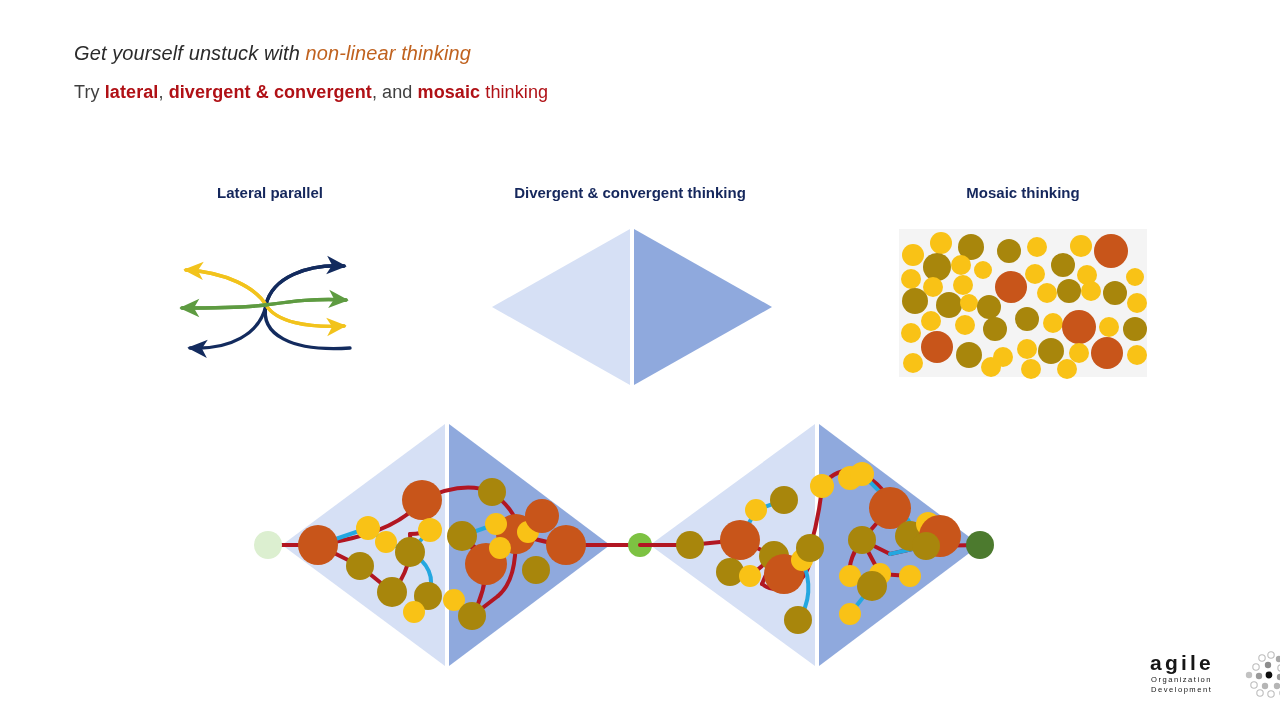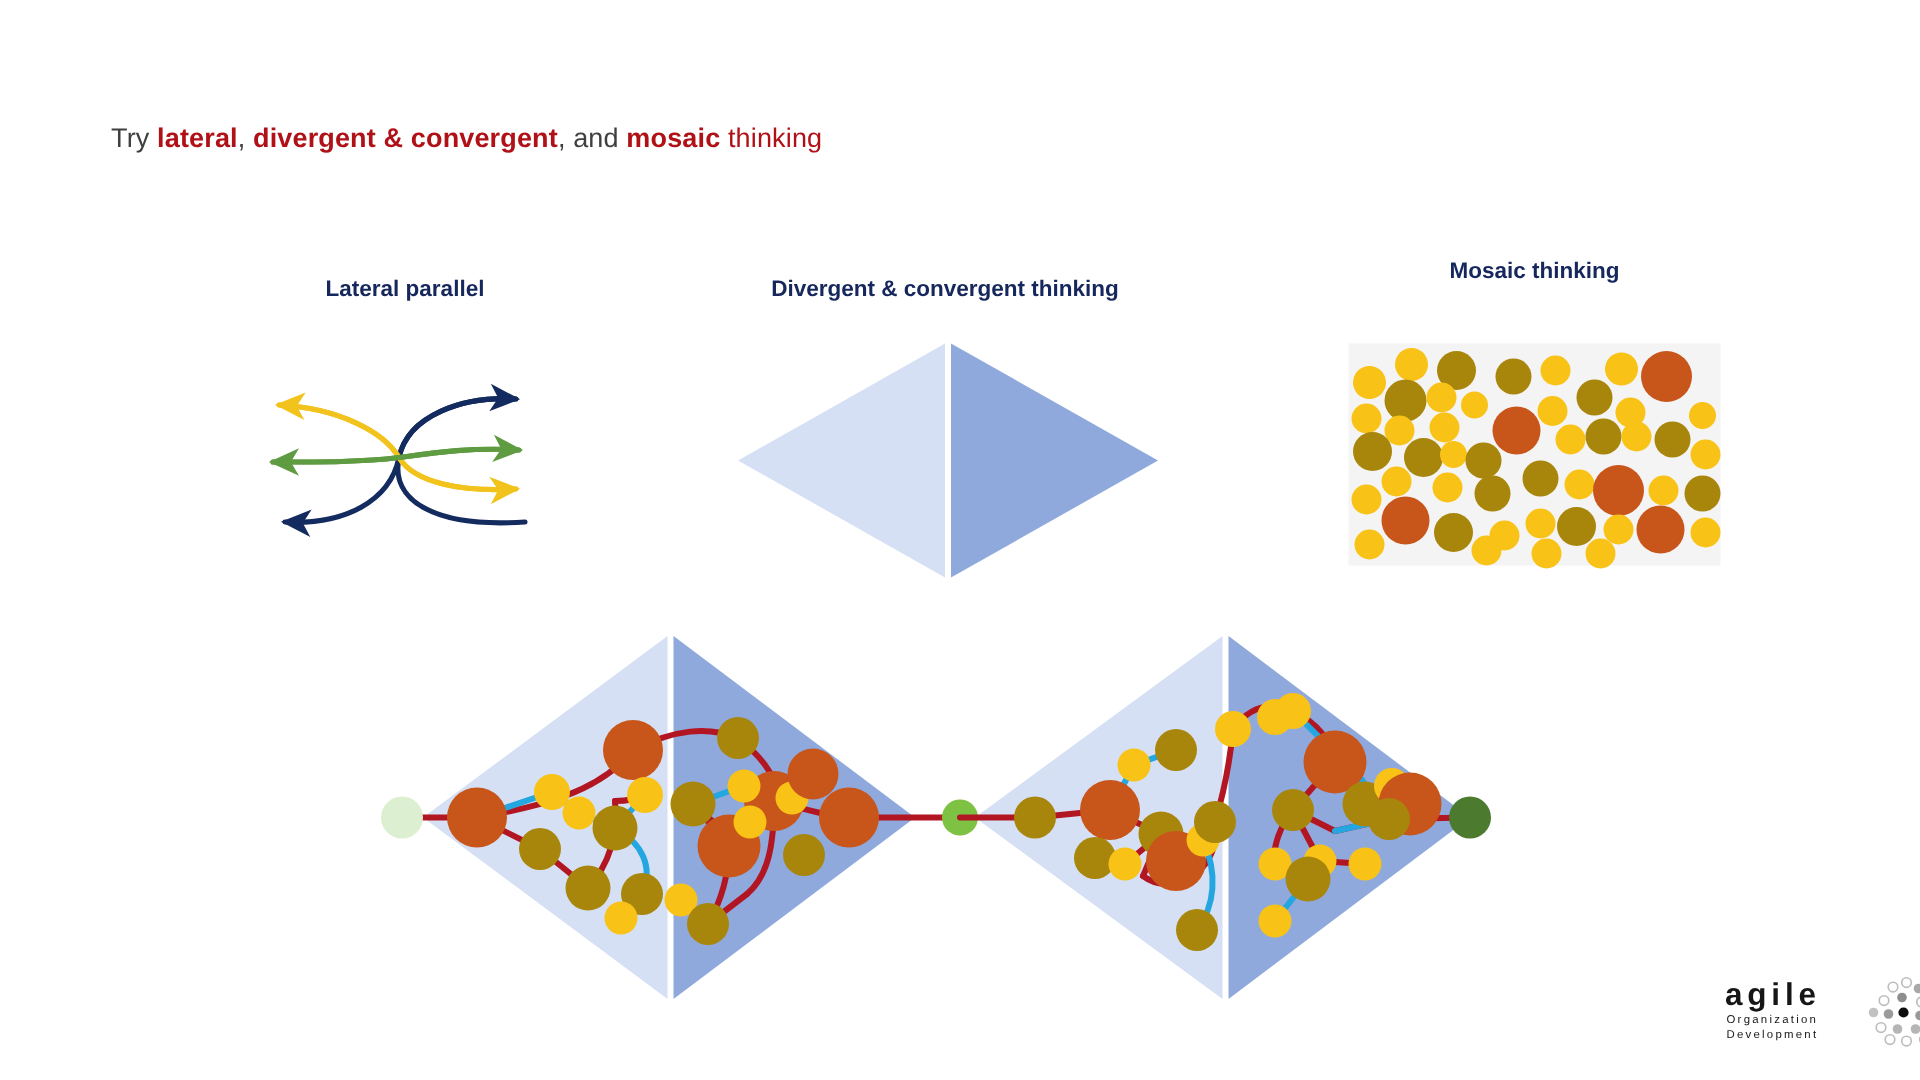--- a/index.html
+++ b/index.html
@@ -28,31 +28,34 @@
 
   
   .cap{
     position:absolute;text-align:center;
     color:#15275c;font-weight:bold;font-size:15px;
   }
   .cap .sub{display:block;font-weight:normal;color:#3a4556;font-size:15px;margin-top:2px;}
 
   .cap-lateral{left:150px;top:184px;width:240px;}
   .cap-divergent{left:490px;top:184px;width:280px;text-align:center;}
-  .cap-mosaic{left:910px;top:172px;width:226px;}
+  .cap-mosaic{left:910px;top:184px;width:226px;}
 
   
   .fig{position:absolute;}
   .fig svg{display:block;overflow:visible;}
 </style>
 </head>
 <body>
 
 <div class="slide">
 
+  <div class="eyebrow">
+    <span>Get yourself unstuck with </span><span class="accent">non-linear thinking</span>
+  </div>
 
   <div class="headline">
     <span>Try </span><span class="red">lateral</span><span>, </span><span class="red">divergent &amp; convergent</span><span>, and </span><span class="red">mosaic</span><span class="redlight"> thinking</span>
   </div>
 
   <div class="cap cap-lateral">
     <span>Lateral parallel</span>
   </div>
   <div class="cap cap-divergent">
     <span>Divergent &amp; convergent thinking</span>

